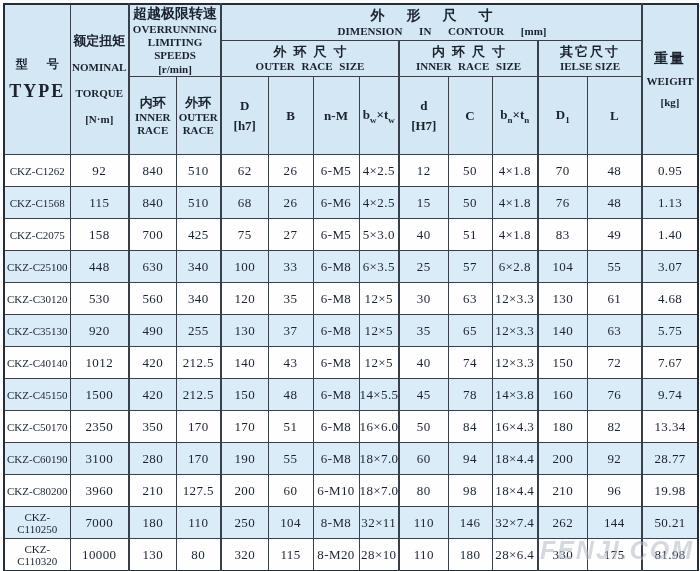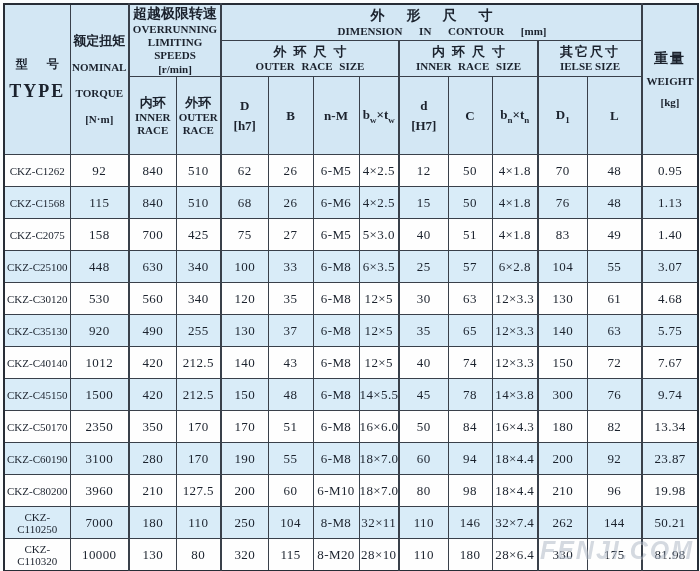--- a/index.html
+++ b/index.html
@@ -261,21 +261,21 @@
           <td class="c1">1500</td>
           <td class="c2 bl">420</td>
           <td class="c3">212.5</td>
           <td class="c4 bl">150</td>
           <td class="c5">48</td>
           <td class="c6">6-M8</td>
           <td class="c7">14×5.5</td>
           <td class="c8 bl">45</td>
           <td class="c9">78</td>
           <td class="c10">14×3.8</td>
-          <td class="c11 bl">300</td>
+          <td class="c11 bl">160</td>
           <td class="c12">76</td>
           <td class="c13 bl">9.74</td>
         </tr>
         <tr>
           <td class="c0">CKZ-C50170</td>
           <td class="c1">2350</td>
           <td class="c2 bl">350</td>
           <td class="c3">170</td>
           <td class="c4 bl">170</td>
           <td class="c5">51</td>
@@ -295,21 +295,21 @@
           <td class="c3">170</td>
           <td class="c4 bl">190</td>
           <td class="c5">55</td>
           <td class="c6">6-M8</td>
           <td class="c7">18×7.0</td>
           <td class="c8 bl">60</td>
           <td class="c9">94</td>
           <td class="c10">18×4.4</td>
           <td class="c11 bl">200</td>
           <td class="c12">92</td>
-          <td class="c13 bl">23.87</td>
+          <td class="c13 bl">28.77</td>
         </tr>
         <tr>
           <td class="c0">CKZ-C80200</td>
           <td class="c1">3960</td>
           <td class="c2 bl">210</td>
           <td class="c3">127.5</td>
           <td class="c4 bl">200</td>
           <td class="c5">60</td>
           <td class="c6">6-M10</td>
           <td class="c7">18×7.0</td>

